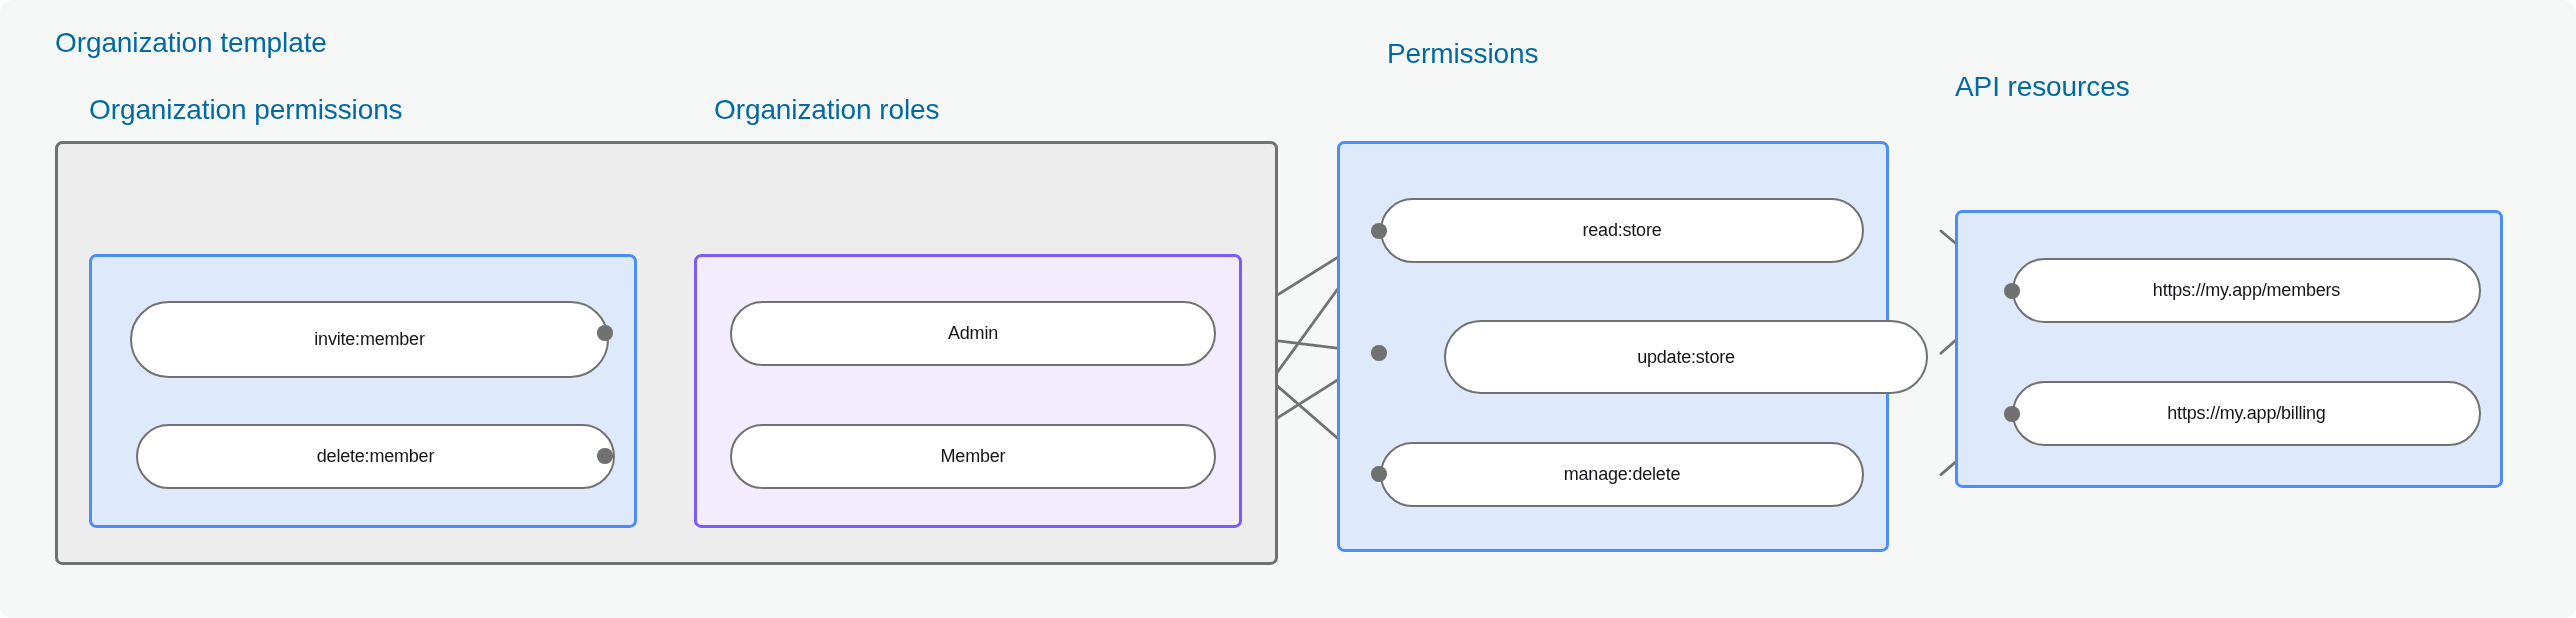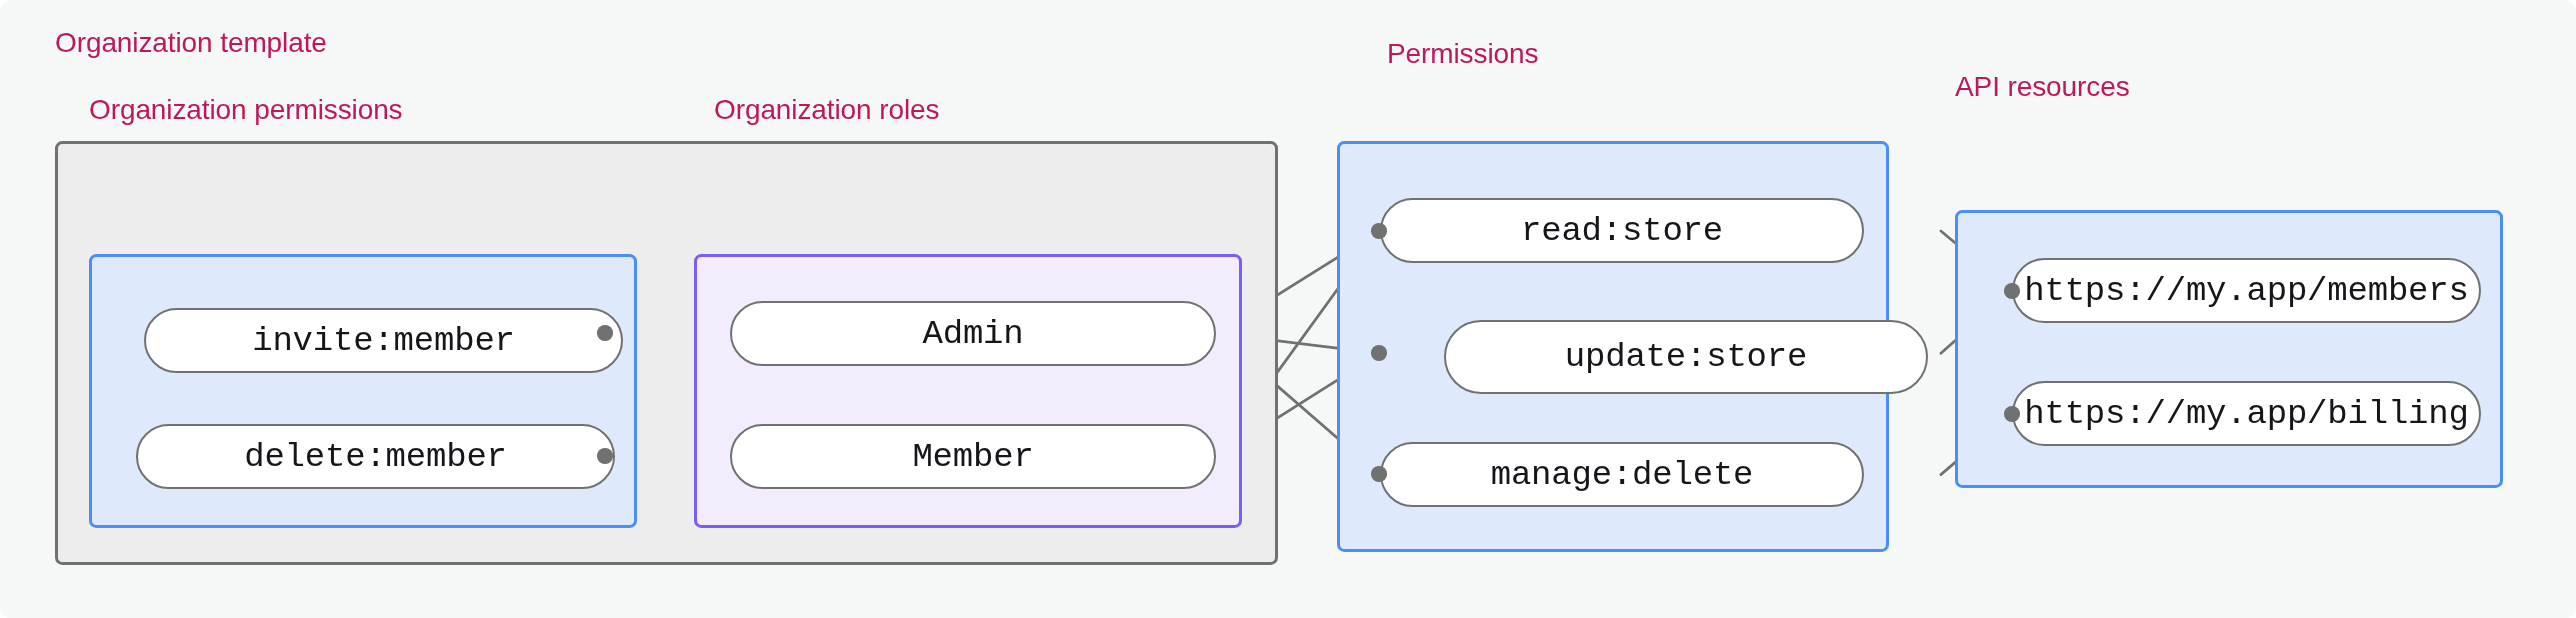--- a/index.html
+++ b/index.html
@@ -30,21 +30,21 @@
     width: 2576px;
     height: 619px;
     pointer-events: none;
     z-index: 1;
   }
 
   
   .group-title {
     position: absolute;
     font-size: 28px;
-    color: #be185d;
+    color: #0369a1;
     letter-spacing: -0.1px;
     white-space: nowrap;
     z-index: 3;
   }
 
   
   .box {
     position: absolute;
     box-sizing: border-box;
     z-index: 2;
@@ -68,26 +68,25 @@
   
   .pill {
     position: absolute;
     box-sizing: border-box;
     background: #ffffff;
     border: 2.7px solid #6f7270;
     border-radius: 912px;
     display: flex;
     align-items: center;
     justify-content: center;
-    font-size: 34px;
+    font-size: 18px;
     color: #15161a;
     letter-spacing: -0.2px;
     white-space: nowrap;
     z-index: 4;
-    font-family: Liberation Mono, monospace;
   }
 
   
   .dot {
     position: absolute;
     width: 15.5px;
     height: 15.5px;
     border-radius: 50%;
     background: #6f7270;
     z-index: 5;
@@ -123,21 +122,21 @@
   </svg>
 
   <div class="group-title" style="left:55px; top:26.5px;">Organization template</div>
 
   <div class="box box-outer" style="left:55px; top:141px; width:1223px; height:424px;"></div>
 
   <div class="group-title" style="left:89px; top:94px;">Organization permissions</div>
 
   <div class="box box-blue" style="left:89px; top:254px; width:548px; height:274px;"></div>
 
-  <div class="pill" style="left:144px; top:301px; width:479px; height:65px;margin-top:7px;">invite:member</div>
+  <div class="pill" style="left:130px; top:301px; width:479px; height:77px;">invite:member</div>
 
   <div class="pill" style="left:136px; top:424px; width:479px; height:65px;">delete:member</div>
 
   <div class="dot" style="left:597px; top:325px;"></div>
   <div class="dot" style="left:597px; top:448px;"></div>
 
   <div class="group-title" style="left:714px; top:94px;">Organization roles</div>
 
   <div class="box box-purple" style="left:694px; top:254px; width:548px; height:274px;"></div>
 

